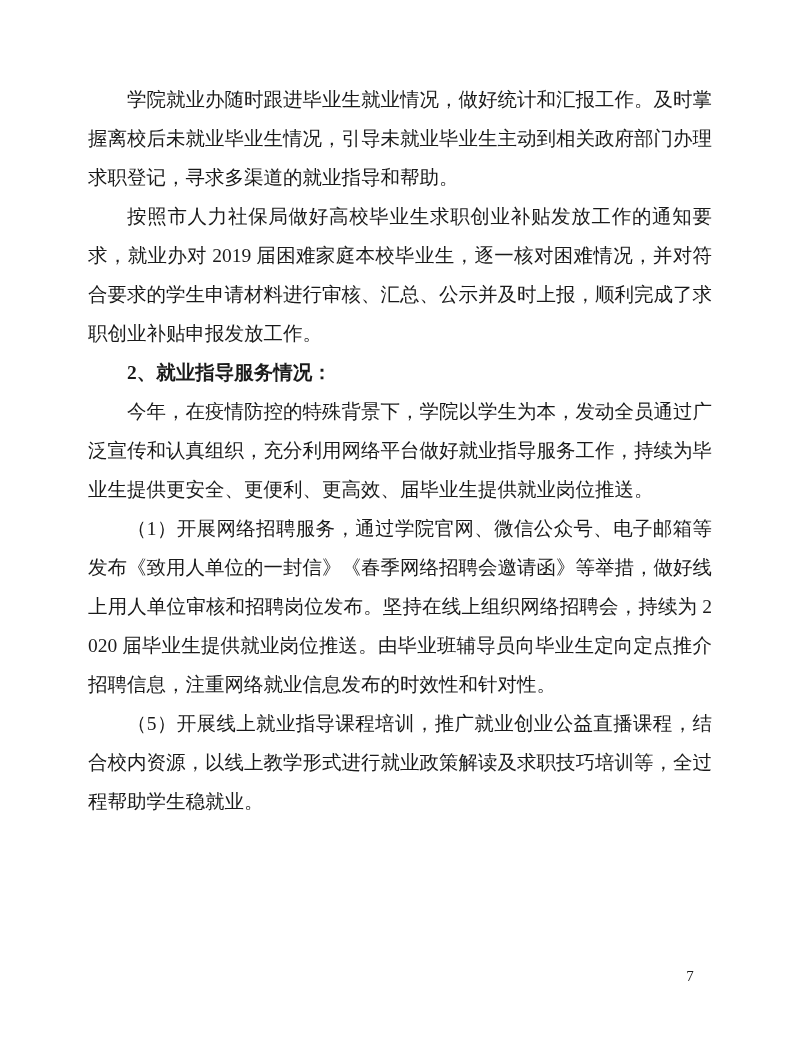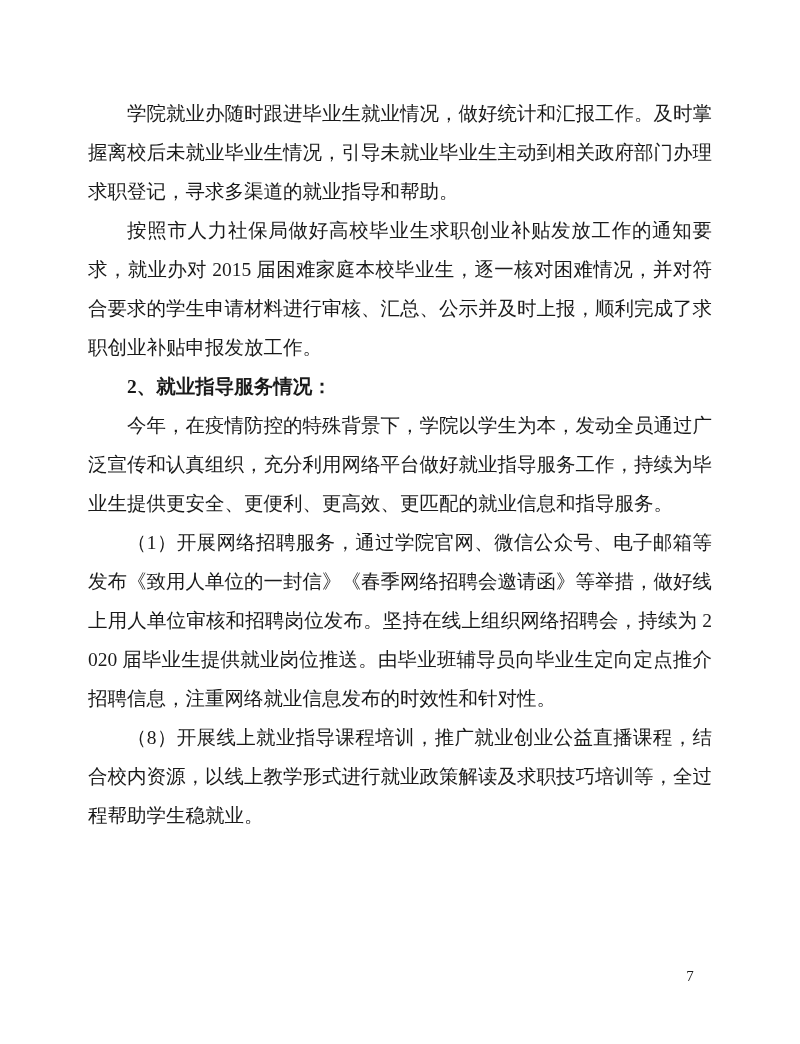--- a/index.html
+++ b/index.html
@@ -18,21 +18,21 @@
     position: absolute;
     left: 0;
     top: 0;
     width: 800px;
     height: 1044px;
     background: #ffffff;
   }
   .content {
     position: absolute;
     left: 88px;
-    top: 94px;
+    top: 80px;
     width: 624px;
   }
   .content p {
     margin: 0;
     padding: 0;
     font-size: 19.5px;
     line-height: 39px;
     color: #1a1a1a;
     text-align: justify;
     text-indent: 2em;
@@ -53,20 +53,20 @@
     line-height: 20px;
     color: #1a1a1a;
   }
 </style>
 </head>
 <body>
 
 <div class="page">
   <div class="content">
     <p>学院就业办随时跟进毕业生就业情况，做好统计和汇报工作。及时掌握离校后未就业毕业生情况，引导未就业毕业生主动到相关政府部门办理求职登记，寻求多渠道的就业指导和帮助。</p>
-    <p>按照市人力社保局做好高校毕业生求职创业补贴发放工作的通知要求，就业办对 2015 届困难家庭本校毕业生，逐一核对困难情况，并对符合要求的学生申请材料进行审核、汇总、公示并及时上报，顺利完成了求职创业补贴申报发放工作。</p>
+    <p>按照市人力社保局做好高校毕业生求职创业补贴发放工作的通知要求，就业办对 2019 届困难家庭本校毕业生，逐一核对困难情况，并对符合要求的学生申请材料进行审核、汇总、公示并及时上报，顺利完成了求职创业补贴申报发放工作。</p>
     <p class="heading">2、就业指导服务情况：</p>
-    <p>今年，在疫情防控的特殊背景下，学院以学生为本，发动全员通过广泛宣传和认真组织，充分利用网络平台做好就业指导服务工作，持续为毕业生提供更安全、更便利、更高效、更匹配的就业信息和指导服务。</p>
+    <p>今年，在疫情防控的特殊背景下，学院以学生为本，发动全员通过广泛宣传和认真组织，充分利用网络平台做好就业指导服务工作，持续为毕业生提供更安全、更便利、更高效、届毕业生提供就业岗位推送。</p>
     <p>（1）开展网络招聘服务，通过学院官网、微信公众号、电子邮箱等发布《致用人单位的一封信》《春季网络招聘会邀请函》等举措，做好线上用人单位审核和招聘岗位发布。坚持在线上组织网络招聘会，持续为 2020 届毕业生提供就业岗位推送。由毕业班辅导员向毕业生定向定点推介招聘信息，注重网络就业信息发布的时效性和针对性。</p>
-    <p>（8）开展线上就业指导课程培训，推广就业创业公益直播课程，结合校内资源，以线上教学形式进行就业政策解读及求职技巧培训等，全过程帮助学生稳就业。</p>
+    <p>（5）开展线上就业指导课程培训，推广就业创业公益直播课程，结合校内资源，以线上教学形式进行就业政策解读及求职技巧培训等，全过程帮助学生稳就业。</p>
   </div>
   <div class="page-number">7</div>
 </div>
 
 </body></html>

